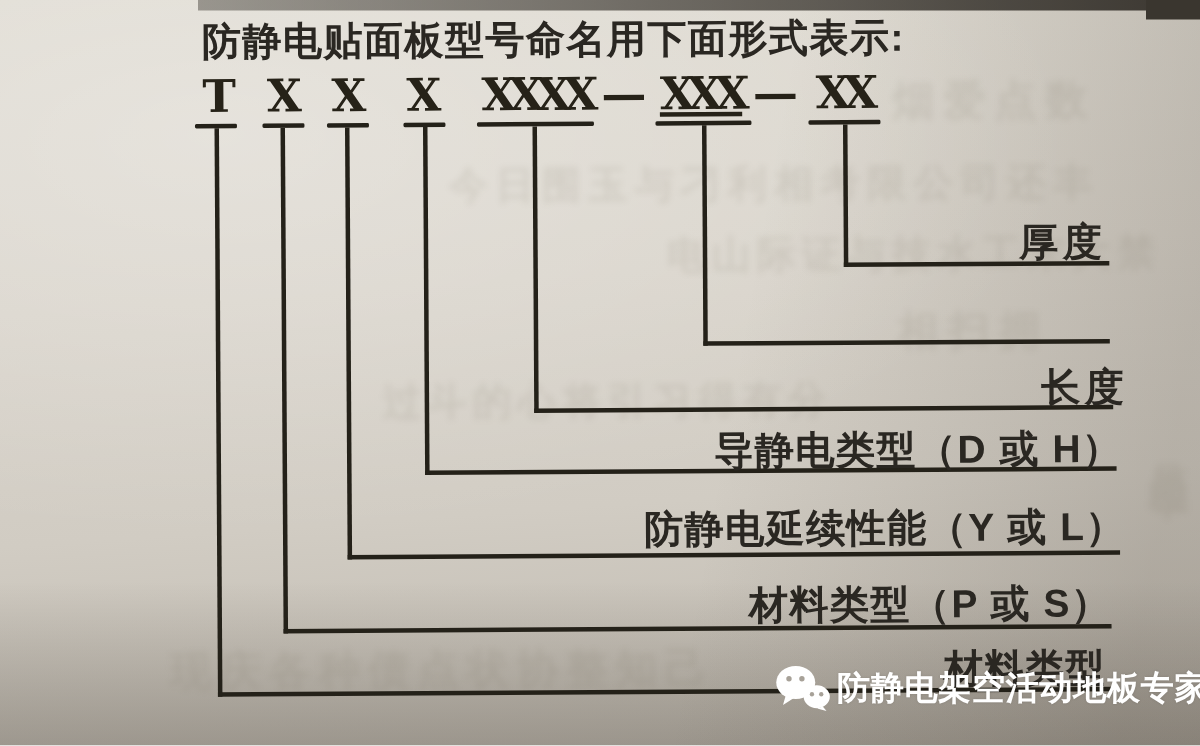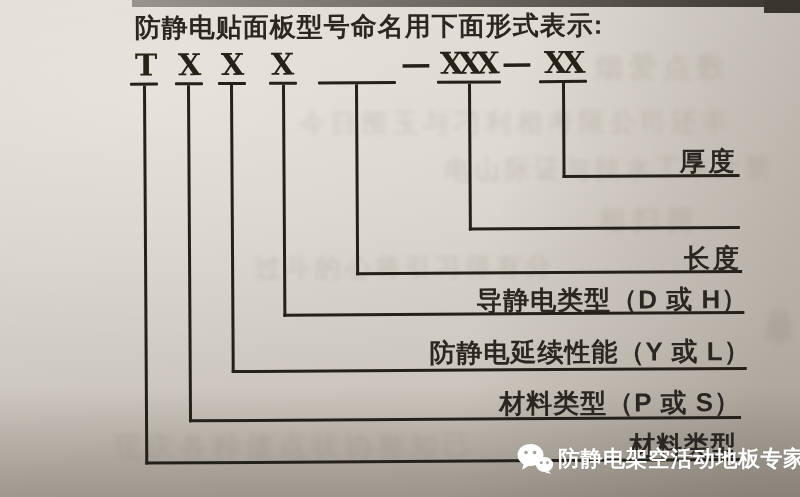--- a/index.html
+++ b/index.html
@@ -44,26 +44,26 @@
   .v6{left:563px;height:95px;}
   
   .h0{top:176px;left:563px;width:177px;}
   .h1{top:228px;left:469px;width:271px;}
   .h2{top:272px;left:356px;width:386px;}
   .h3{top:313px;left:283px;width:461px;}
   .h4{top:369px;left:231px;width:515px;}
   .h5{top:418px;left:188px;width:552px;}
   .h6{top:460px;left:144px;width:598px;}
   
-  .l0{top:146px;right:62px;} .l1{top:197px;right:62px;} .l2{top:243px;right:58px;}
+  .l0{top:146px;right:62px;} .l1{top:197px;right:62px;} .l2{top:243px;right:48px;}
   .l3{top:284px;right:52px;} .l4{top:336px;right:50px;} .l5{top:387px;right:60px;}
   .l6{top:430px;right:64px;}
   
   .s0{left:136px;} .s1{left:179px;} .s2{left:222px;} .s3{left:272px;}
-  .s4{left:322px;} .s5{left:402px;} .s6{left:441px;} .s7{left:503px;} .s8{left:545px;}
+  .s4{left:322px;} .s5{left:402px;} .s6{left:441px;text-decoration:underline;} .s7{left:503px;} .s8{left:545px;}
   
   .g0{left:596px;top:50px;font-size:28px;letter-spacing:6px;}
   .g1{left:300px;top:106px;font-size:26px;letter-spacing:5px;}
   .g2{left:445px;top:153px;font-size:26px;letter-spacing:4px;}
   .g3{left:598px;top:203px;font-size:28px;letter-spacing:6px;}
   .g4{left:255px;top:250px;font-size:26px;letter-spacing:4px;}
   .g5{left:112px;top:427px;font-size:28px;letter-spacing:5px;}
   .g6{left:762px;top:290px;font-size:26px;letter-spacing:4px;}
 </style>
 </head>
@@ -83,20 +83,21 @@
     <span class="ghost g4">过斗的心将引习得有分</span>
     <span class="ghost g5">现庆各种债点状协整知己</span>
     <span class="ghost g6 vert">晶愿检丰</span>
 
     <h1 class="title">防静电贴面板型号命名用下面形式表示:</h1>
 
     <span class="sym s0">T</span>
     <span class="sym s1">X</span>
     <span class="sym s2">X</span>
     <span class="sym s3">X</span>
+    <span class="sym s4 tight">XXXX</span>
     <span class="sym s5">—</span>
     <span class="sym s6 tight">XXX</span>
     <span class="sym s7">—</span>
     <span class="sym s8 tight">XX</span>
 
     <div class="tick t0"></div>
     <div class="tick t1"></div>
     <div class="tick t2"></div>
     <div class="tick t3"></div>
     <div class="tick t4"></div>

